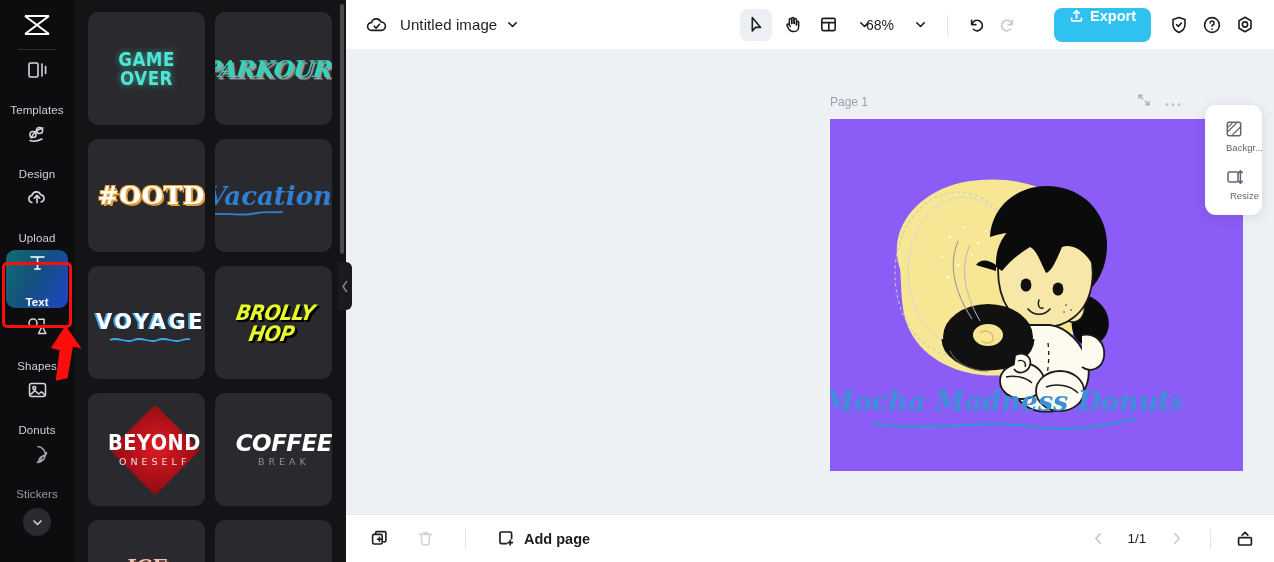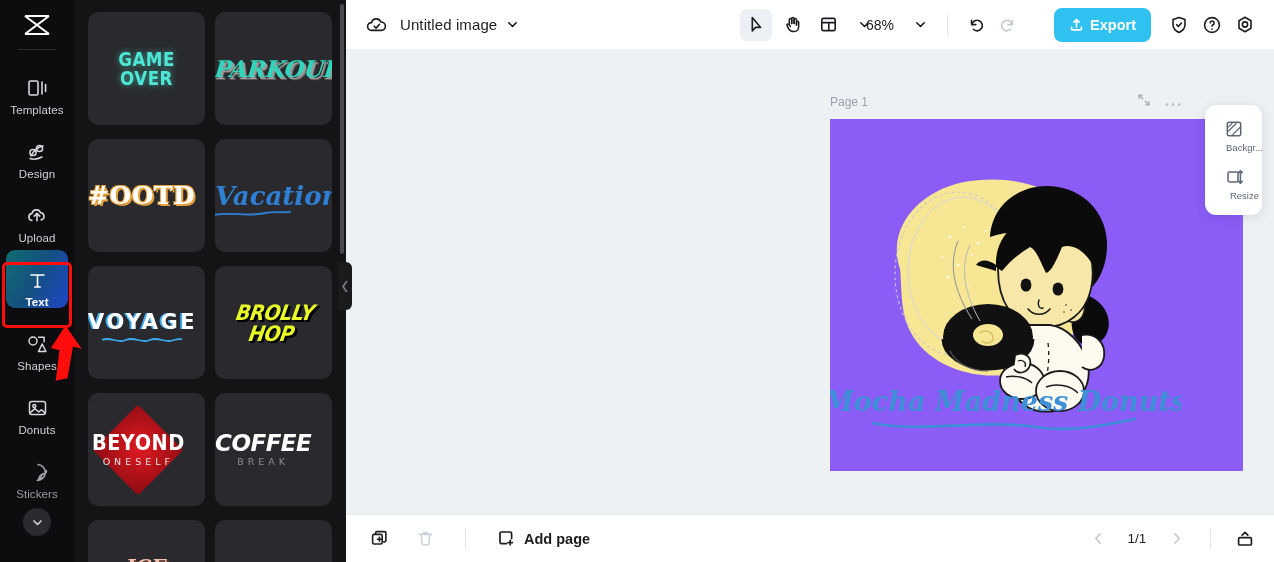--- a/index.html
+++ b/index.html
@@ -14,21 +14,21 @@
   
   .rail {
     width:74px; height:562px; background:#0d0d0f;
     display:flex; flex-direction:column; align-items:center;
     padding-top:8px; flex:0 0 74px; position:relative; z-index:5;
   }
   .logo { width:40px; height:34px; display:flex; align-items:center; justify-content:center; margin-bottom:4px; }
   .rail-div { width:38px; height:1px; background:#2e2f33; margin:3px 0 8px; }
   .rail-item {
     width:62px; height:58px; border-radius:9px; display:flex;
-    flex-direction:column; align-items:center; justify-content:flex-end;
+    flex-direction:column; align-items:center; justify-content:space-between;
     gap:4px; margin-bottom:6px; cursor:pointer; position:relative;
   }
   .rail-item .ic { width:24px; height:24px; display:flex; align-items:center; justify-content:center; }
   .rail-item .lb { font-size:11.5px; color:#cfd1d6; letter-spacing:.1px; }
   .rail-item.dim .lb { color:#9b9ca2; }
   .rail-item.active {
     background:linear-gradient(118deg,#0f6e70 0%,#14507f 48%,#1f45c9 100%);
   }
   .rail-item.active .lb { color:#fff; font-weight:bold; }
   .rail-more {
@@ -44,21 +44,21 @@
   .annot-arrow { position:absolute; left:44px; top:322px; width:44px; height:60px; z-index:30; pointer-events:none; }
 
   
   .panel {
     width:272px; flex:0 0 272px; height:562px; background:#141416;
     position:relative; overflow:hidden;
   }
   .grid { padding:12px 14px 0 14px; display:grid; grid-template-columns:1fr 1fr; gap:14px 10px; }
   .tile {
     height:113px; background:#2a2a2e; border-radius:10px;
-    display:flex; align-items:center; justify-content:flex-start; cursor:pointer; overflow:hidden;
+    display:flex; align-items:center; justify-content:flex-end; cursor:pointer; overflow:hidden;
   }
   .tile .txt { text-align:center; line-height:1; }
 
   .t-gameover { font-family:"DejaVu Sans", sans-serif; font-weight:bold; font-size:19px; color:#4ee6d4;
     letter-spacing:.5px; text-shadow:0 0 7px rgba(78,230,212,.6); transform:scaleX(.88); }
   .t-parkour { font-family:"DejaVu Serif", serif; font-style:italic; font-weight:bold; font-size:23px;
     color:#2fd6bb; letter-spacing:-.5px; text-shadow:2px 2px 0 #9a9a9a, 3px 3px 0 #5b5b5b; transform:skewX(-6deg); }
   .t-ootd { font-family:"DejaVu Serif", serif; font-weight:bold; font-size:25px; color:#ffffff;
     text-shadow:2px 2px 0 #e8a33c, -1px -1px 0 #e8a33c, 1px -1px 0 #e8a33c, -1px 1px 0 #e8a33c; letter-spacing:.5px; }
   .t-vacation { font-family:"DejaVu Serif", serif; font-style:italic; font-weight:bold; font-size:26px;
@@ -111,21 +111,21 @@
     width:32px; height:32px; border-radius:7px; display:flex; align-items:center;
     justify-content:center; cursor:pointer;
   }
   .tool-btn.on { background:#eceff3; }
   .tb-right { margin-left:auto; display:flex; align-items:center; gap:3px; }
   .zoom-val { font-size:14px; color:#1b1d21; margin-right:8px; }
   .vdiv { width:1px; height:20px; background:#e1e4e8; margin:0 9px; }
   .icon-btn { width:30px; height:30px; display:flex; align-items:center; justify-content:center; cursor:pointer; border-radius:6px; }
   .export-btn {
     height:34px; background:#2fc2f0; border-radius:8px; color:#fff; font-size:14.5px; font-weight:bold;
-    display:flex; align-items:center; gap:6px; padding:0 15px; cursor:pointer; border:none; margin:0 10px 0 28px;
+    display:flex; gap:6px; padding:0 15px; cursor:pointer; border:none; margin:0 10px 0 28px;
   }
 
   .stage { flex:1; position:relative; overflow:hidden; background:#eef1f4; }
   .page-head {
     position:absolute; left:484px; top:44px; width:351px; height:18px;
     display:flex; align-items:center; justify-content:space-between;
   }
   .page-label { font-size:12px; color:#9aa2ad; }
   .page-head-icons { display:flex; align-items:center; gap:14px; }
   .canvas {

